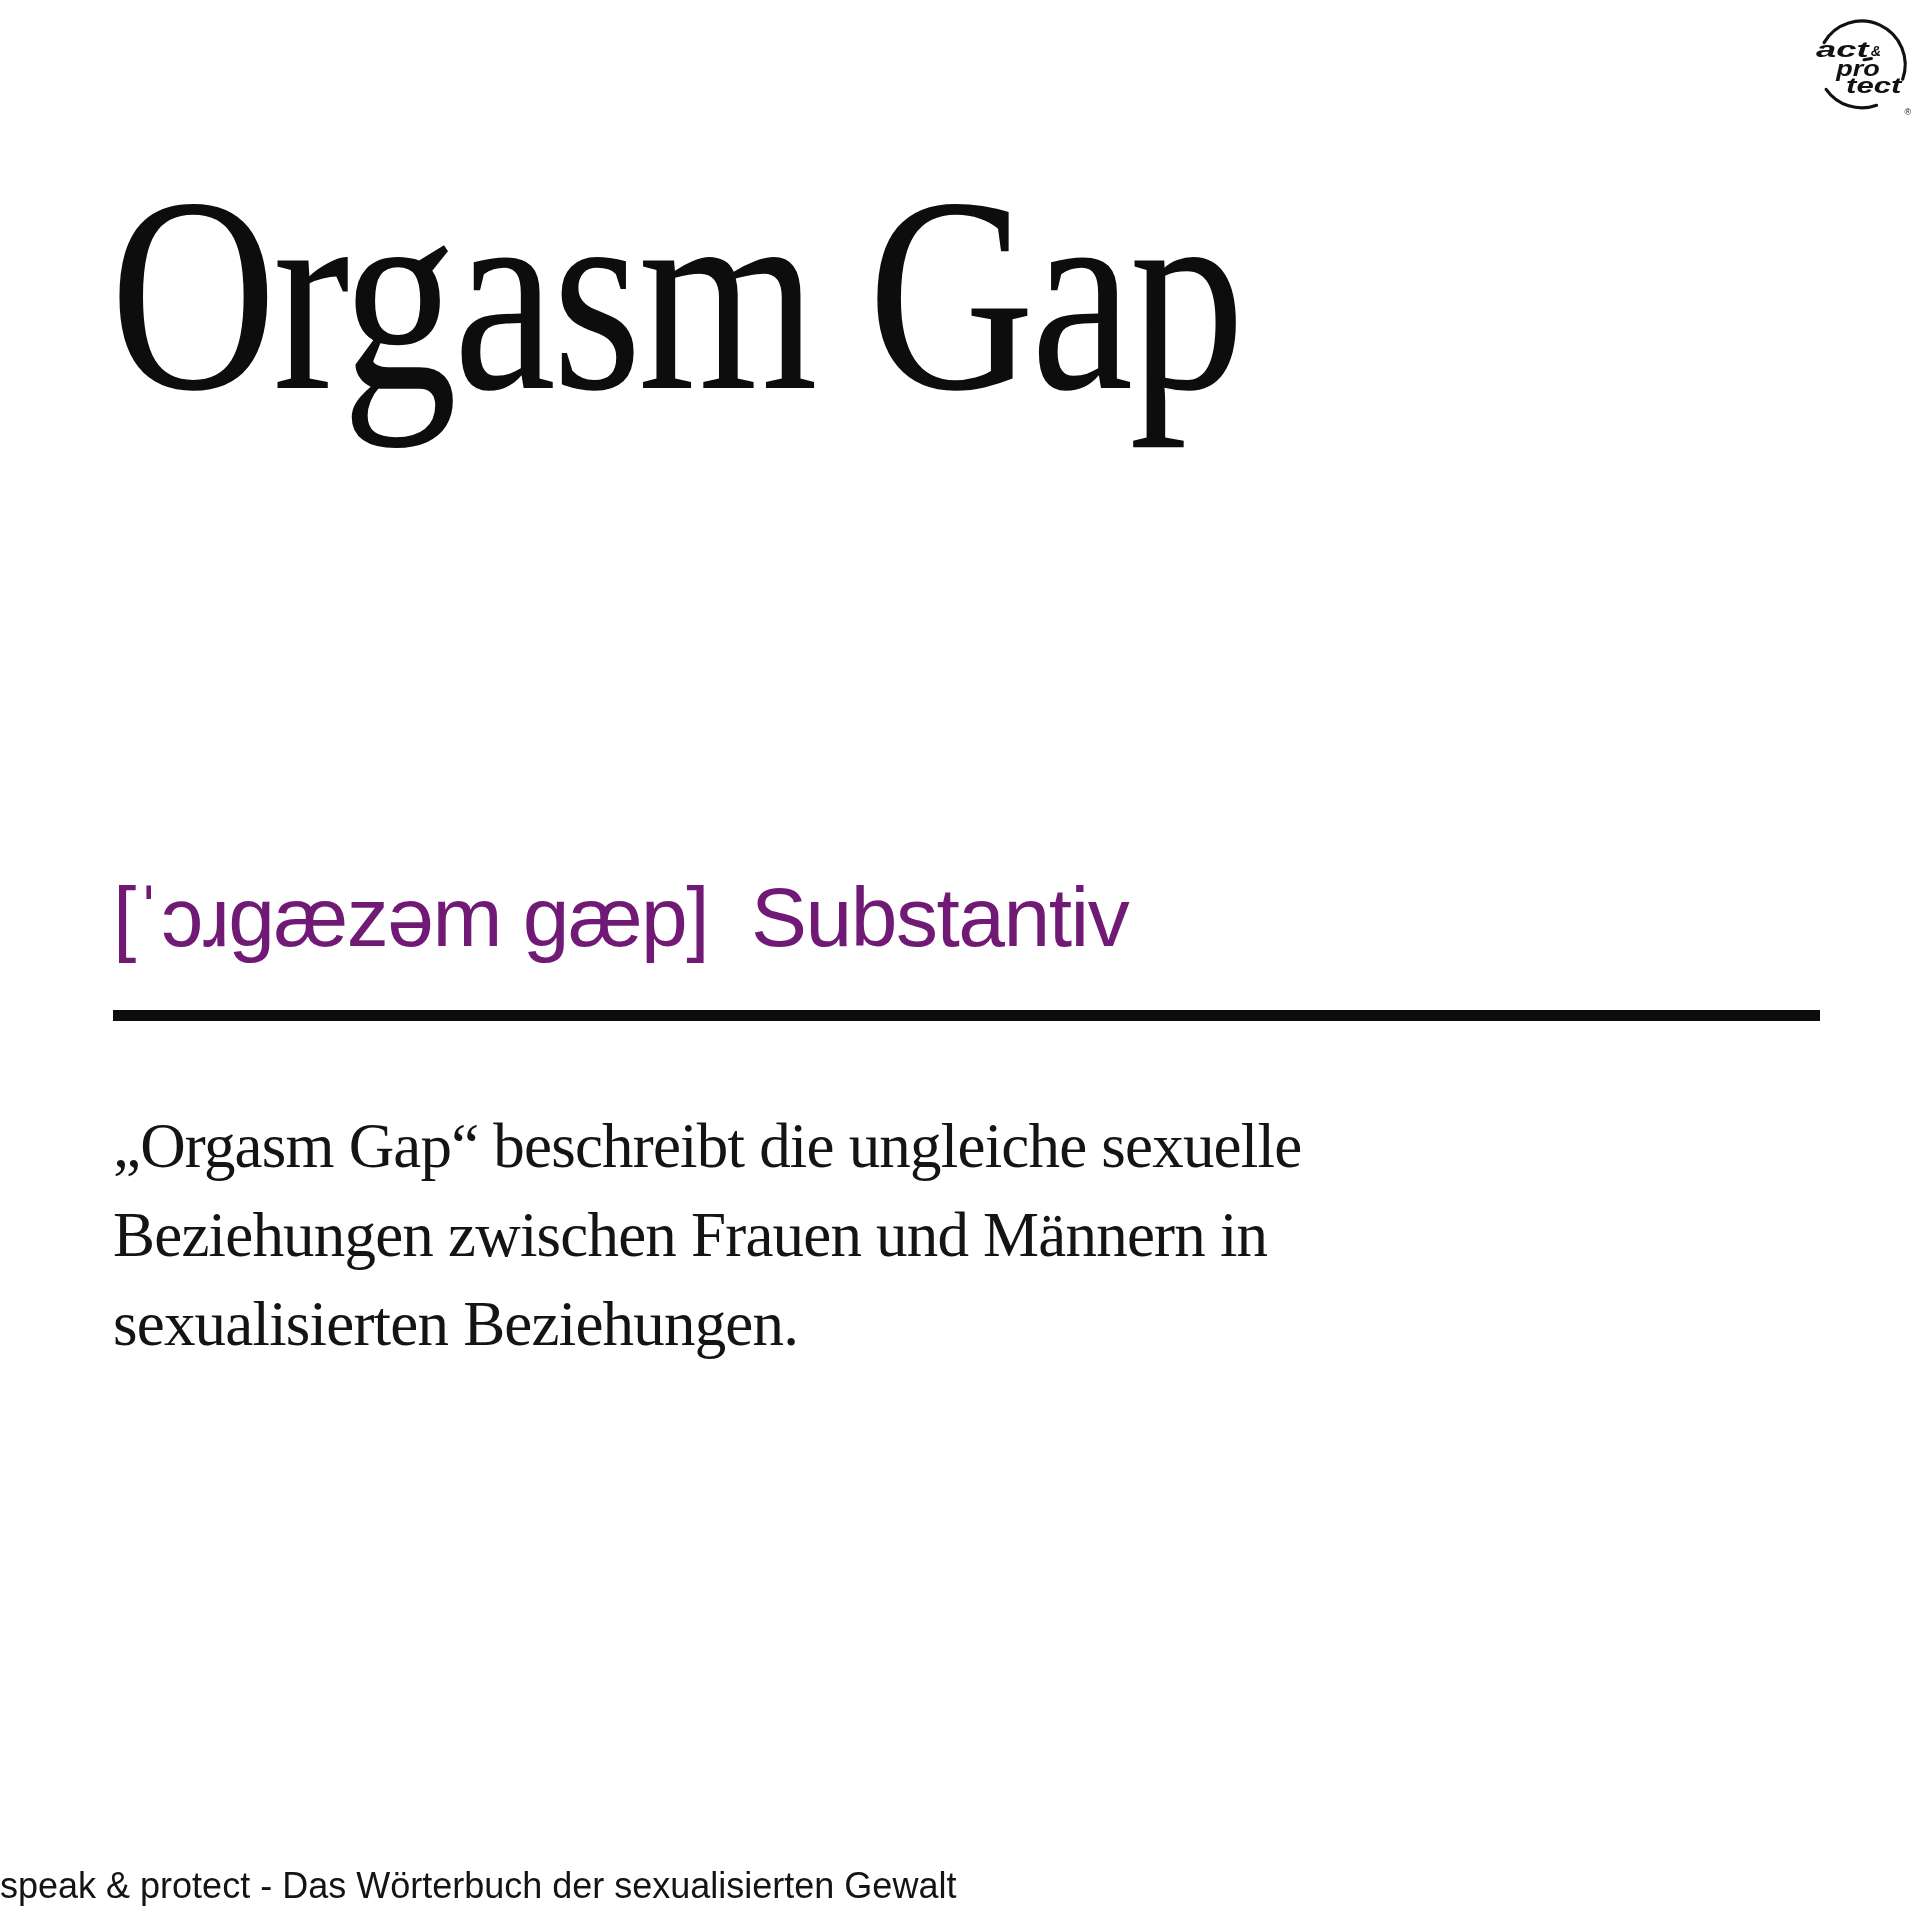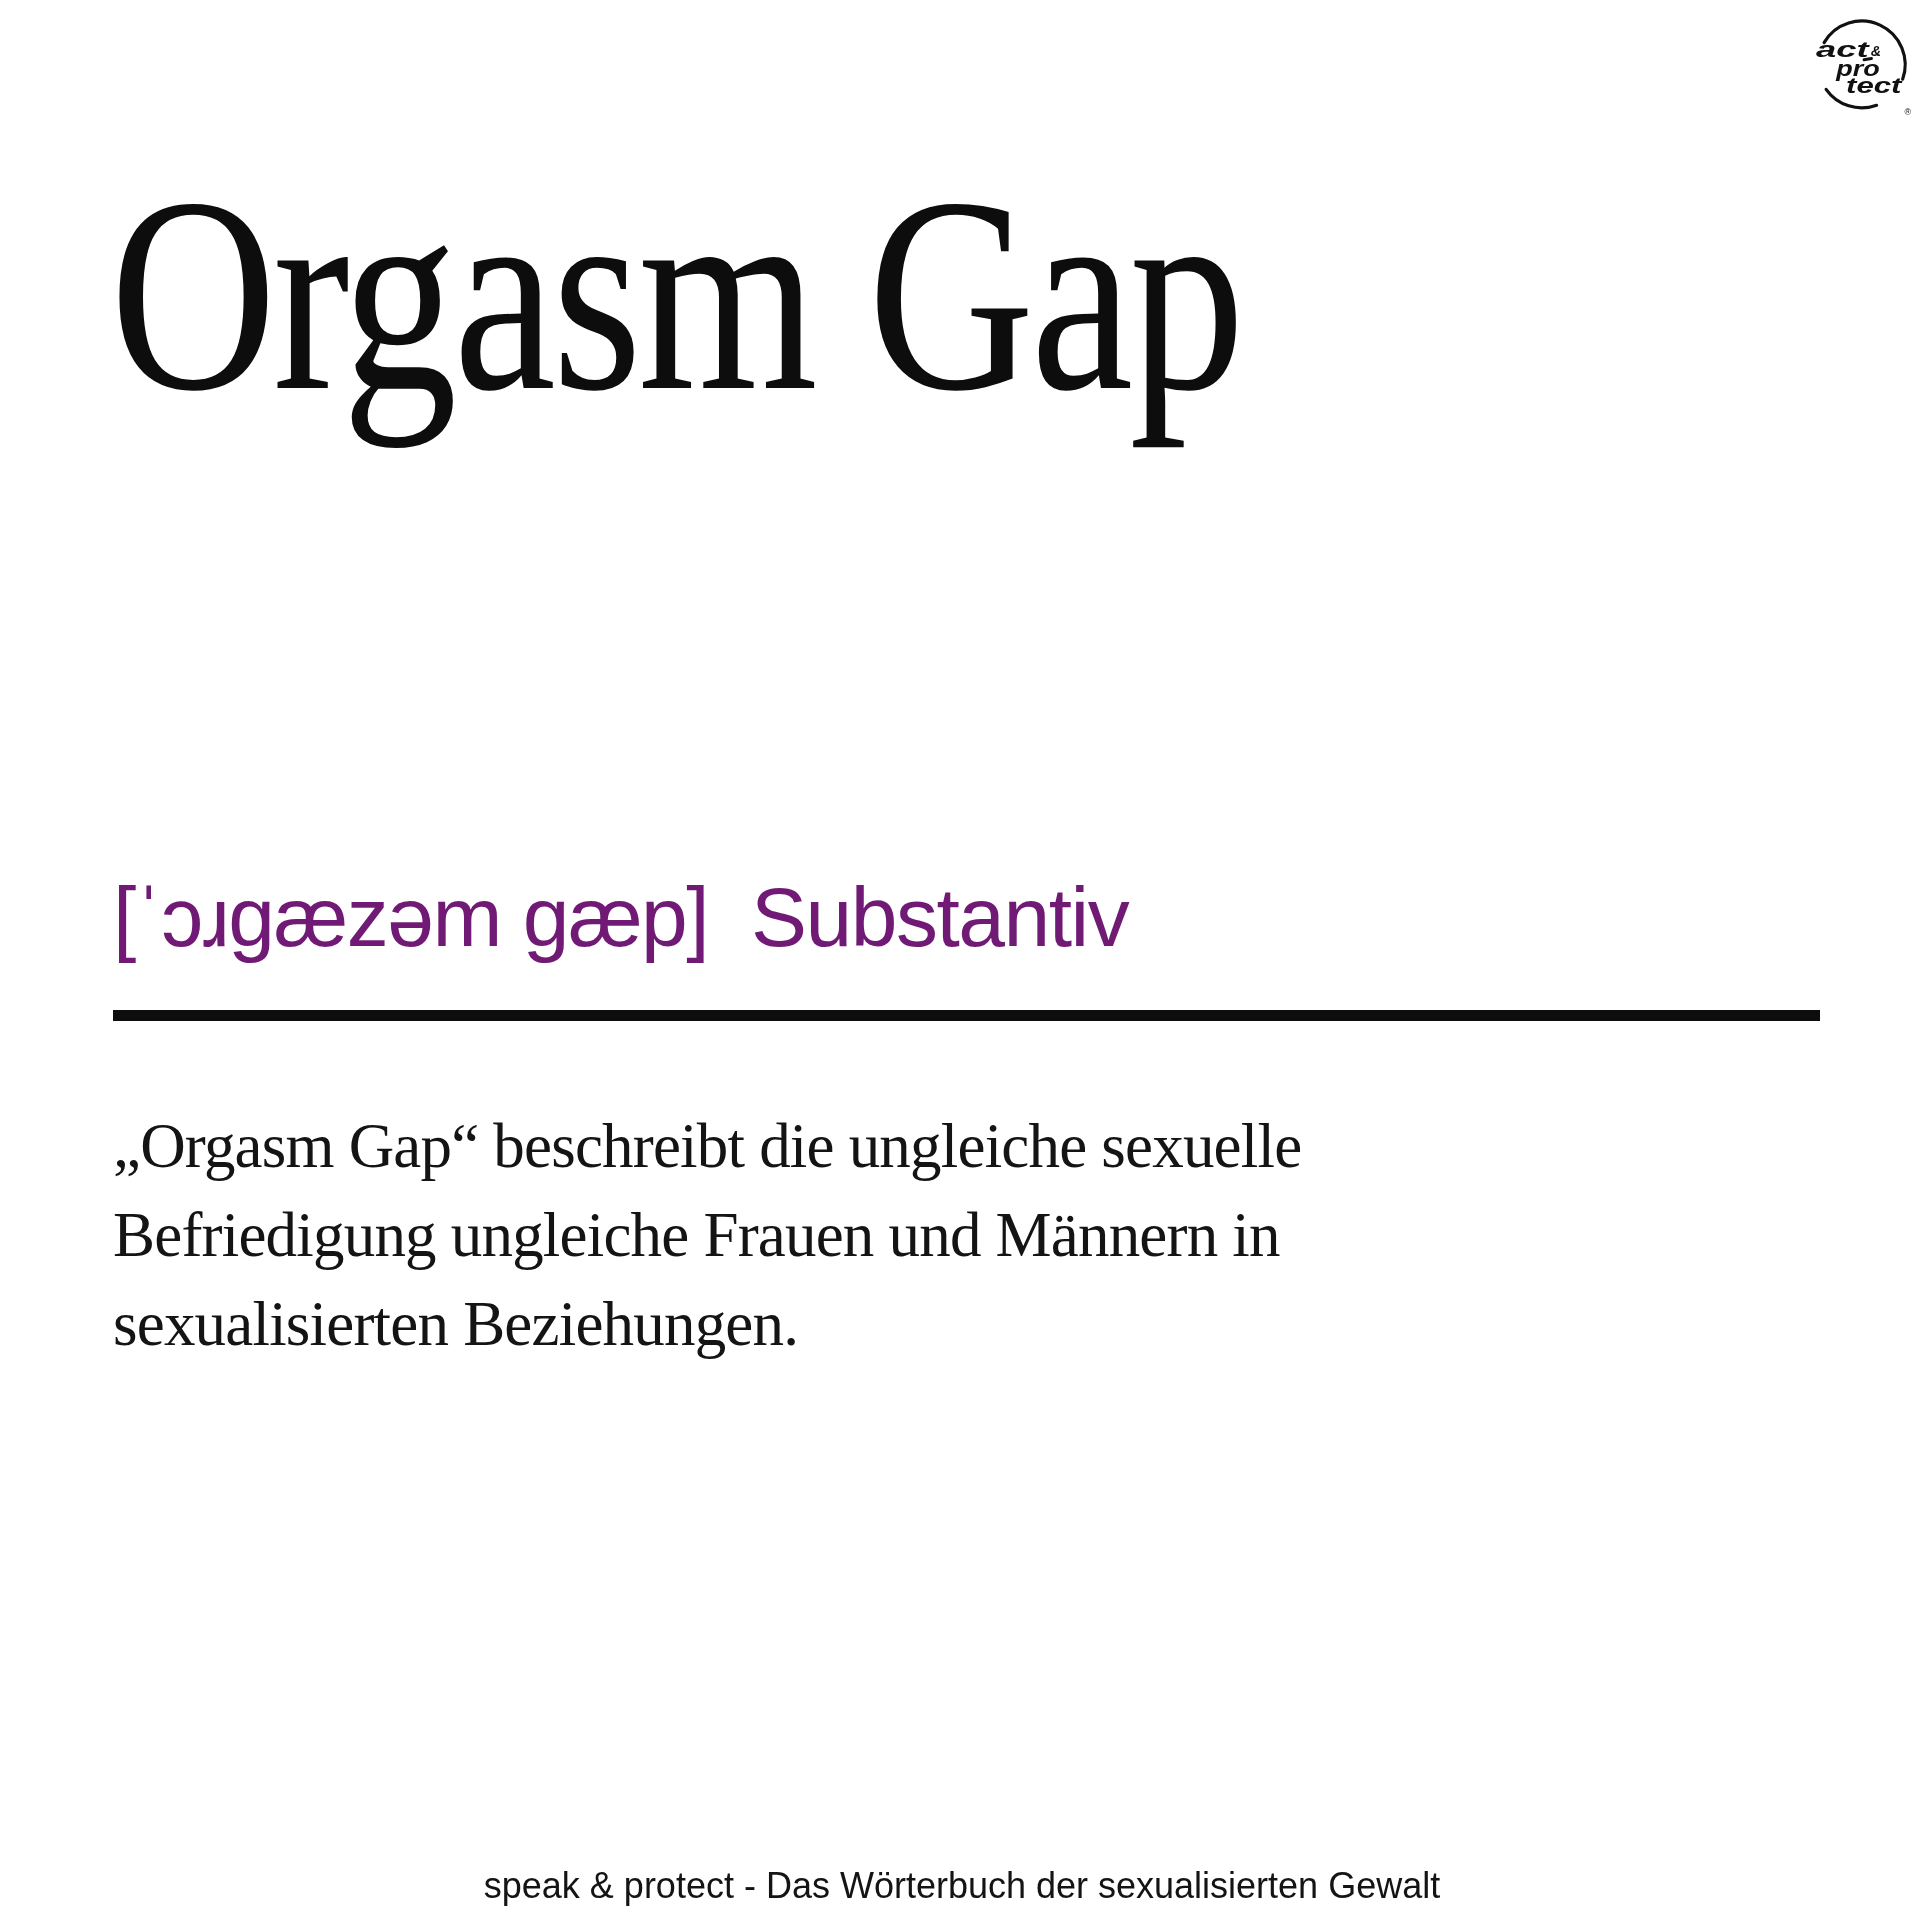--- a/index.html
+++ b/index.html
@@ -78,21 +78,21 @@
     color: #141414;
     white-space: nowrap;
     font-family: Liberation Serif, serif;
   }
 
   
   .footer {
     position: absolute;
     left: 0; top: 1864px;
     width: 100%;
-    text-align: center;
+    text-align: left;
     font-size: 36px;
     line-height: 44px;
     color: #141414;
   }
 </style>
 </head>
 <body style="background: rgb(255, 255, 255); color: rgb(20, 20, 20);">
 
 <div class="page">
 
@@ -113,20 +113,20 @@
 
   <div class="pron">
     <span class="ipa">[ˈɔɹɡæzəm ɡæp]</span>
     <span>Substantiv</span>
   </div>
 
   <div class="divider"></div>
 
   <div class="definition">
     <div>„Orgasm Gap“ beschreibt die ungleiche sexuelle</div>
-    <div>Befriedigung ungleiche Frauen und Männern in</div>
+    <div>Beziehungen zwischen Frauen und Männern in</div>
     <div>sexualisierten Beziehungen.</div>
   </div>
 
   <div class="footer">speak &amp; protect - Das Wörterbuch der sexualisierten Gewalt</div>
 
 </div>
 
 
 </body></html>

